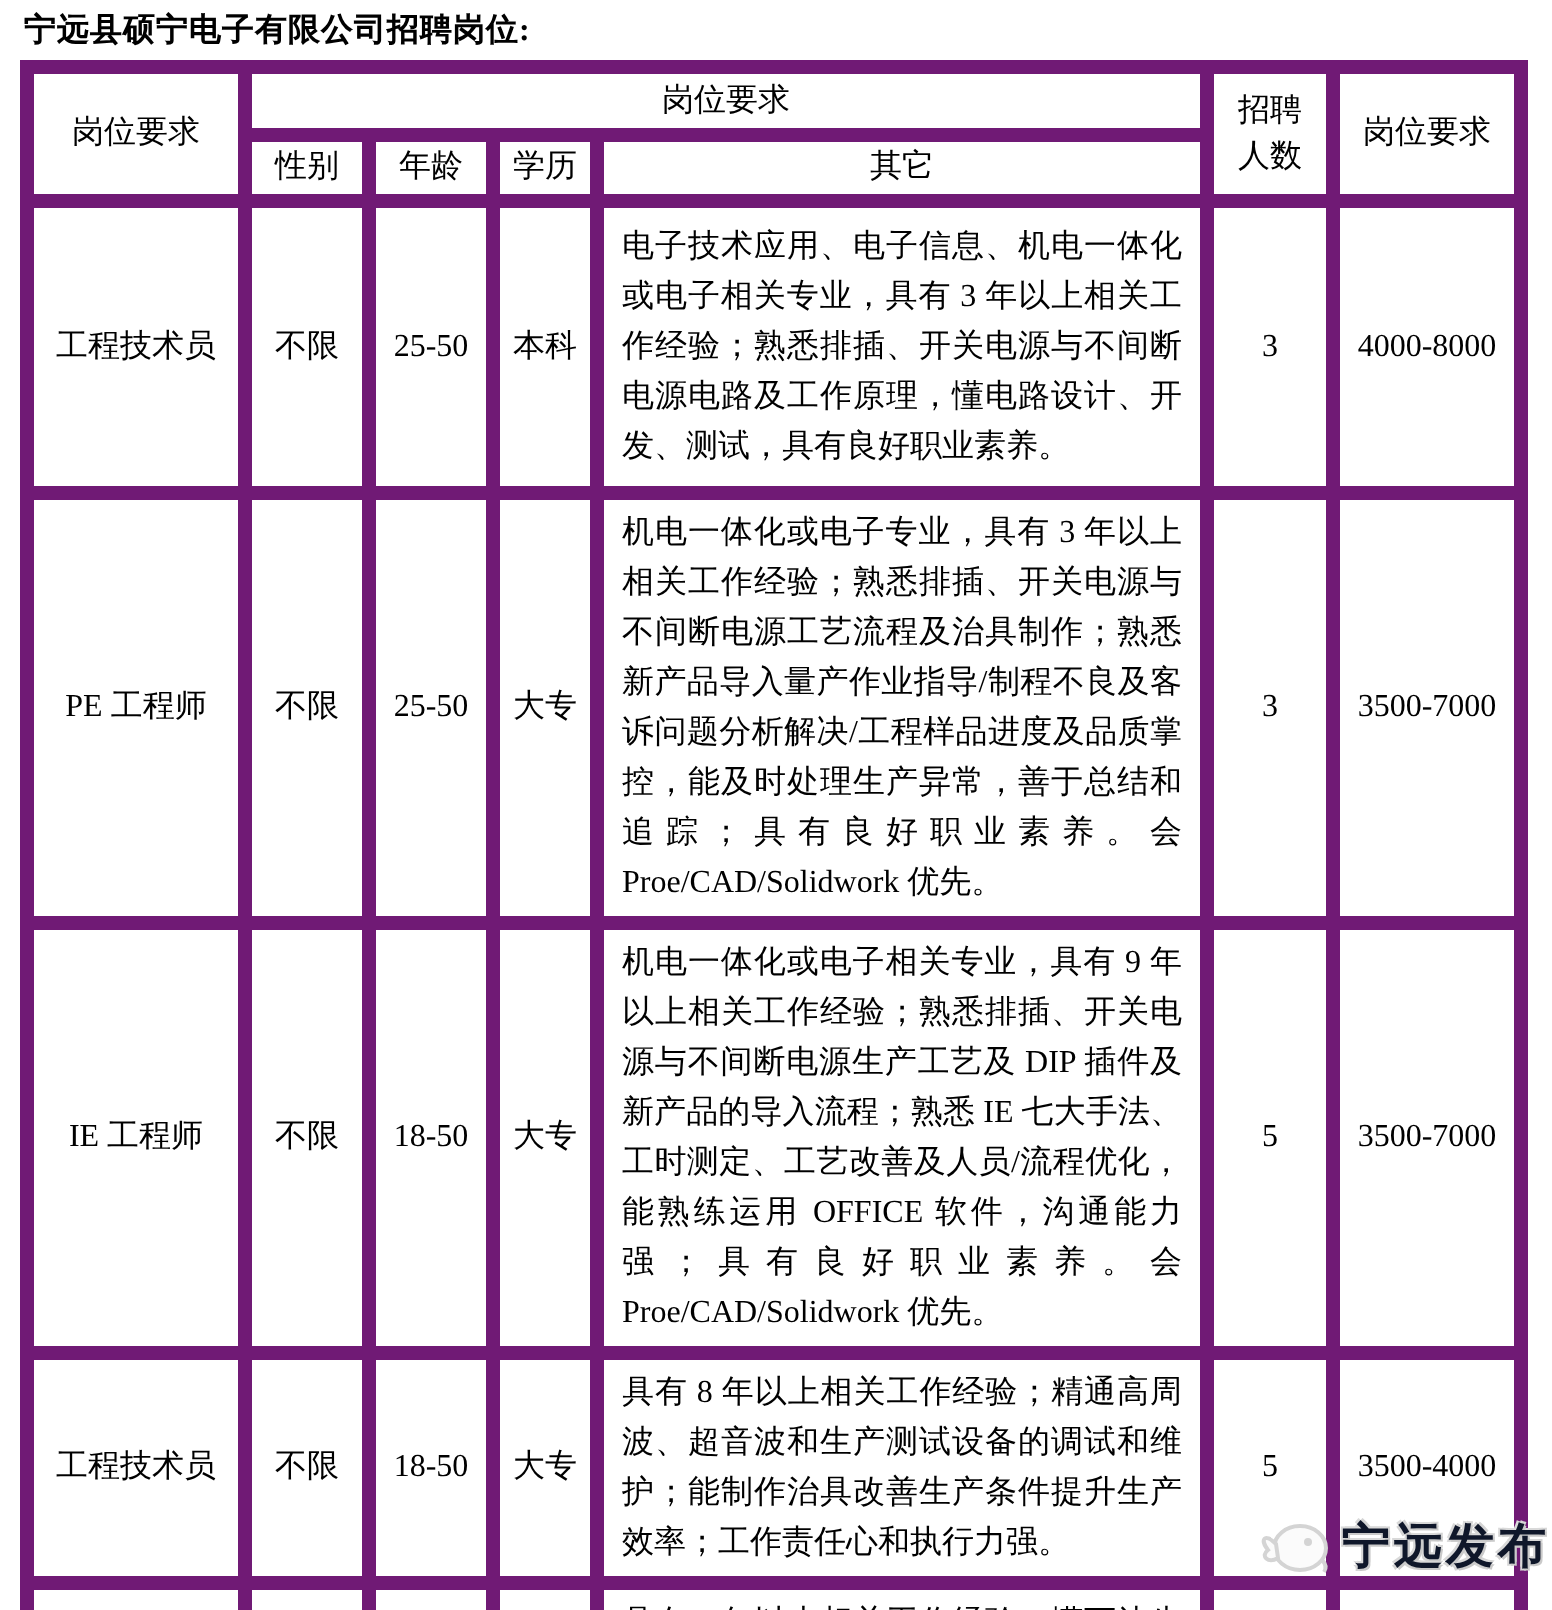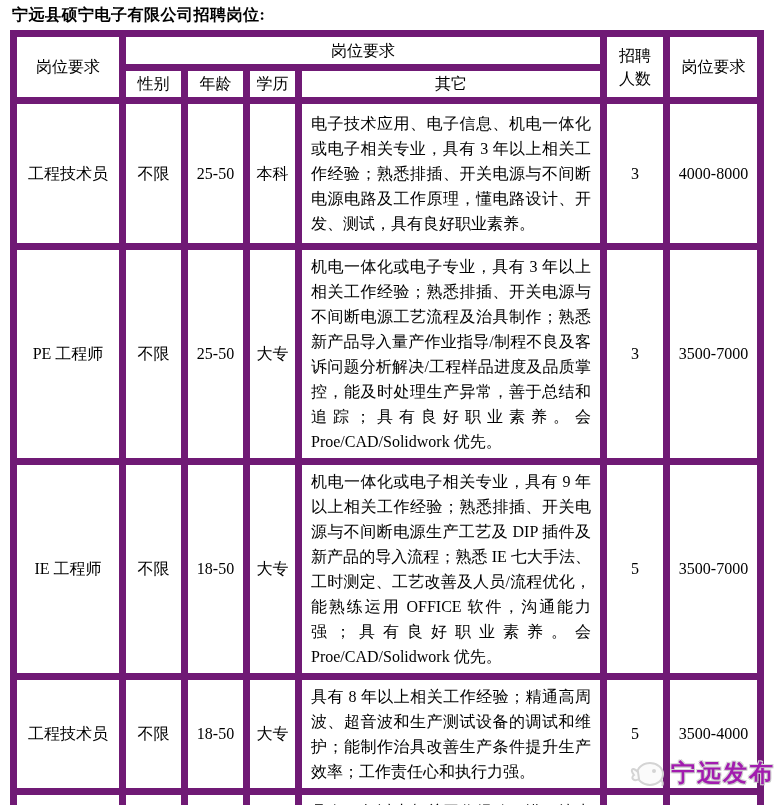--- a/index.html
+++ b/index.html
@@ -51,21 +51,21 @@
     display: flex;
     align-items: center;
     gap: 3px;
     z-index: 5;
     pointer-events: none;
   }
   .watermark .wm-text {
     font-size: 24px;
     font-weight: bold;
     letter-spacing: 2px;
-    color: #a21caf;
+    color: #0f172a;
     text-shadow:
       1px 1px 0 #c9c9c9,
       -1px -1px 0 #d9d9d9,
       1px -1px 0 #d4d4d4,
       -1px 1px 0 #d4d4d4;
     white-space: nowrap;
   }
   .watermark svg { display: block; }
 </style>
 </head>

